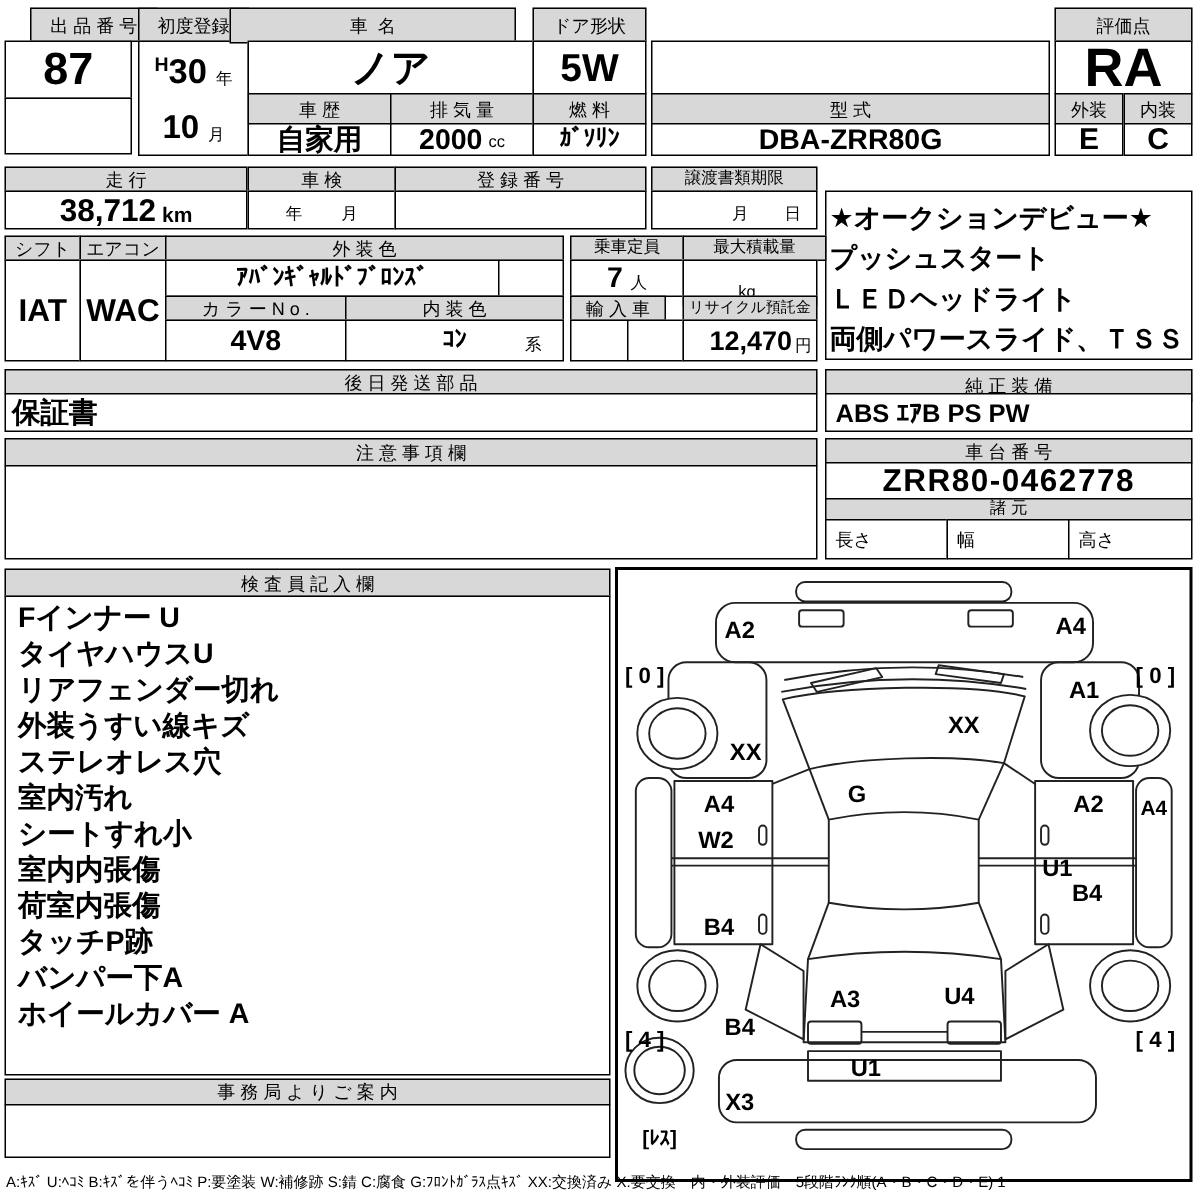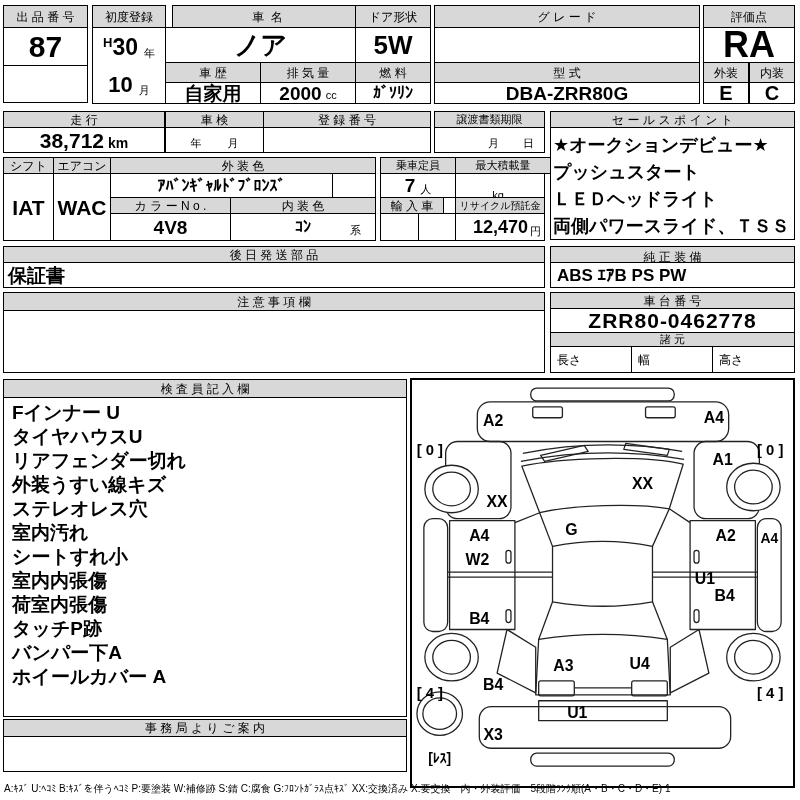--- a/index.html
+++ b/index.html
@@ -16,54 +16,53 @@
   .left{justify-content:flex-start;}
   .right{justify-content:flex-end;}
   .footerline{position:absolute;font-size:10px;white-space:pre;line-height:1.4;}
   svg text{font-family:"Liberation Sans","DejaVu Sans",sans-serif;}
 </style>
 </head>
 <body>
 
 <div id="sheet">
 
-  <div class="hdr" style="left:3px;top:5px;width:85px;height:23px;">出 品 番 号</div>
+  <div class="hdr" style="left:20px;top:5px;width:85px;height:23px;">出 品 番 号</div>
   <div class="cell b" style="left:3px;top:27px;width:85px;height:39px;font-size:30px;">87</div>
   <div class="cell" style="left:3px;top:65px;width:85px;height:38px;"></div>
 
   <div class="hdr" style="left:92px;top:5px;width:74px;height:23px;">初度登録</div>
   <div class="cell" style="left:92px;top:27px;width:74px;height:77px;flex-direction:column;justify-content:space-around;">
     <div style="display:flex;align-items:flex-end;">
       <span class="b" style="font-size:13px;align-self:flex-start;">H</span>
       <span class="b" style="font-size:23px;">30</span>
       <span class="u" style="margin-left:6px;">年</span>
     </div>
     <div style="display:flex;align-items:flex-end;">
       <span class="b" style="font-size:22px;">10</span>
       <span class="u" style="margin-left:6px;">月</span>
     </div>
   </div>
 
-  <div class="hdr" style="left:172px;top:5px;width:191px;height:24px;">車  名</div>
+  <div class="hdr" style="left:153px;top:5px;width:191px;height:24px;">車  名</div>
   <div class="cell b" style="left:165px;top:27px;width:191px;height:36px;font-size:26px;">ノア</div>
 
   <div class="hdr" style="left:355px;top:5px;width:76px;height:23px;">ドア形状</div>
   <div class="cell b" style="left:355px;top:27px;width:76px;height:36px;font-size:26px;">5W</div>
 
   <div class="hdr" style="left:165px;top:62px;width:96px;height:21px;">車 歴</div>
   <div class="hdr" style="left:260px;top:62px;width:96px;height:21px;">排 気 量</div>
   <div class="hdr" style="left:355px;top:62px;width:76px;height:21px;">燃 料</div>
   <div class="cell b" style="left:165px;top:82px;width:96px;height:22px;font-size:19px;">自家用</div>
   <div class="cell" style="left:260px;top:82px;width:96px;height:22px;">
     <span class="b" style="font-size:19px;">2000</span>
     <span class="u" style="margin-left:4px;align-self:flex-end;padding-bottom:2px;">cc</span>
   </div>
   <div class="cell b" style="left:355px;top:82px;width:76px;height:22px;font-size:16px;">ｶﾞｿﾘﾝ</div>
 
-  <div class="hdr" style="left:434px;top:5px;width:266px;height:23px;">グ レ ー ド</div>
   <div class="cell" style="left:434px;top:27px;width:266px;height:36px;"></div>
   <div class="hdr" style="left:434px;top:62px;width:266px;height:21px;">型 式</div>
   <div class="cell b" style="left:434px;top:82px;width:266px;height:22px;font-size:19px;">DBA-ZRR80G</div>
 
   <div class="hdr" style="left:703px;top:5px;width:92px;height:23px;">評価点</div>
   <div class="cell b" style="left:703px;top:27px;width:92px;height:36px;font-size:36px;">RA</div>
   <div class="hdr" style="left:703px;top:62px;width:46px;height:21px;">外装</div>
   <div class="hdr" style="left:749px;top:62px;width:46px;height:21px;">内装</div>
   <div class="cell b" style="left:703px;top:82px;width:46px;height:22px;font-size:20px;">E</div>
   <div class="cell b" style="left:749px;top:82px;width:46px;height:22px;font-size:20px;">C</div>
@@ -80,21 +79,20 @@
   </div>
   <div class="hdr" style="left:263px;top:111px;width:168px;height:17px;">登 録 番 号</div>
   <div class="cell" style="left:263px;top:127px;width:168px;height:26px;"></div>
 
   <div class="hdr sm" style="left:434px;top:111px;width:111px;height:17px;">譲渡書類期限</div>
   <div class="cell right" style="left:434px;top:127px;width:111px;height:26px;align-items:flex-end;padding:0 10px 3px 0;">
     <span class="u">月</span>
     <span class="u" style="margin-left:24px;">日</span>
   </div>
 
-  <div class="hdr" style="left:550px;top:111px;width:245px;height:17px;">セ ー ル ス ポ イ ン ト</div>
   <div class="cell left" style="left:550px;top:127px;width:245px;height:113px;flex-direction:column;align-items:flex-start;justify-content:flex-start;padding:4px 2px;">
     <div class="b" style="font-size:18px;line-height:27px;">★オークションデビュー★</div>
     <div class="b" style="font-size:18px;line-height:27px;">プッシュスタート</div>
     <div class="b" style="font-size:18px;line-height:27px;">ＬＥＤヘッドライト</div>
     <div class="b" style="font-size:18px;line-height:27px;">両側パワースライド、ＴＳＳ</div>
   </div>
 
   <div class="hdr" style="left:3px;top:157px;width:51px;height:17px;">シフト</div>
   <div class="hdr" style="left:53px;top:157px;width:58px;height:17px;">エアコン</div>
   <div class="hdr" style="left:110px;top:157px;width:266px;height:17px;">外 装 色</div>

